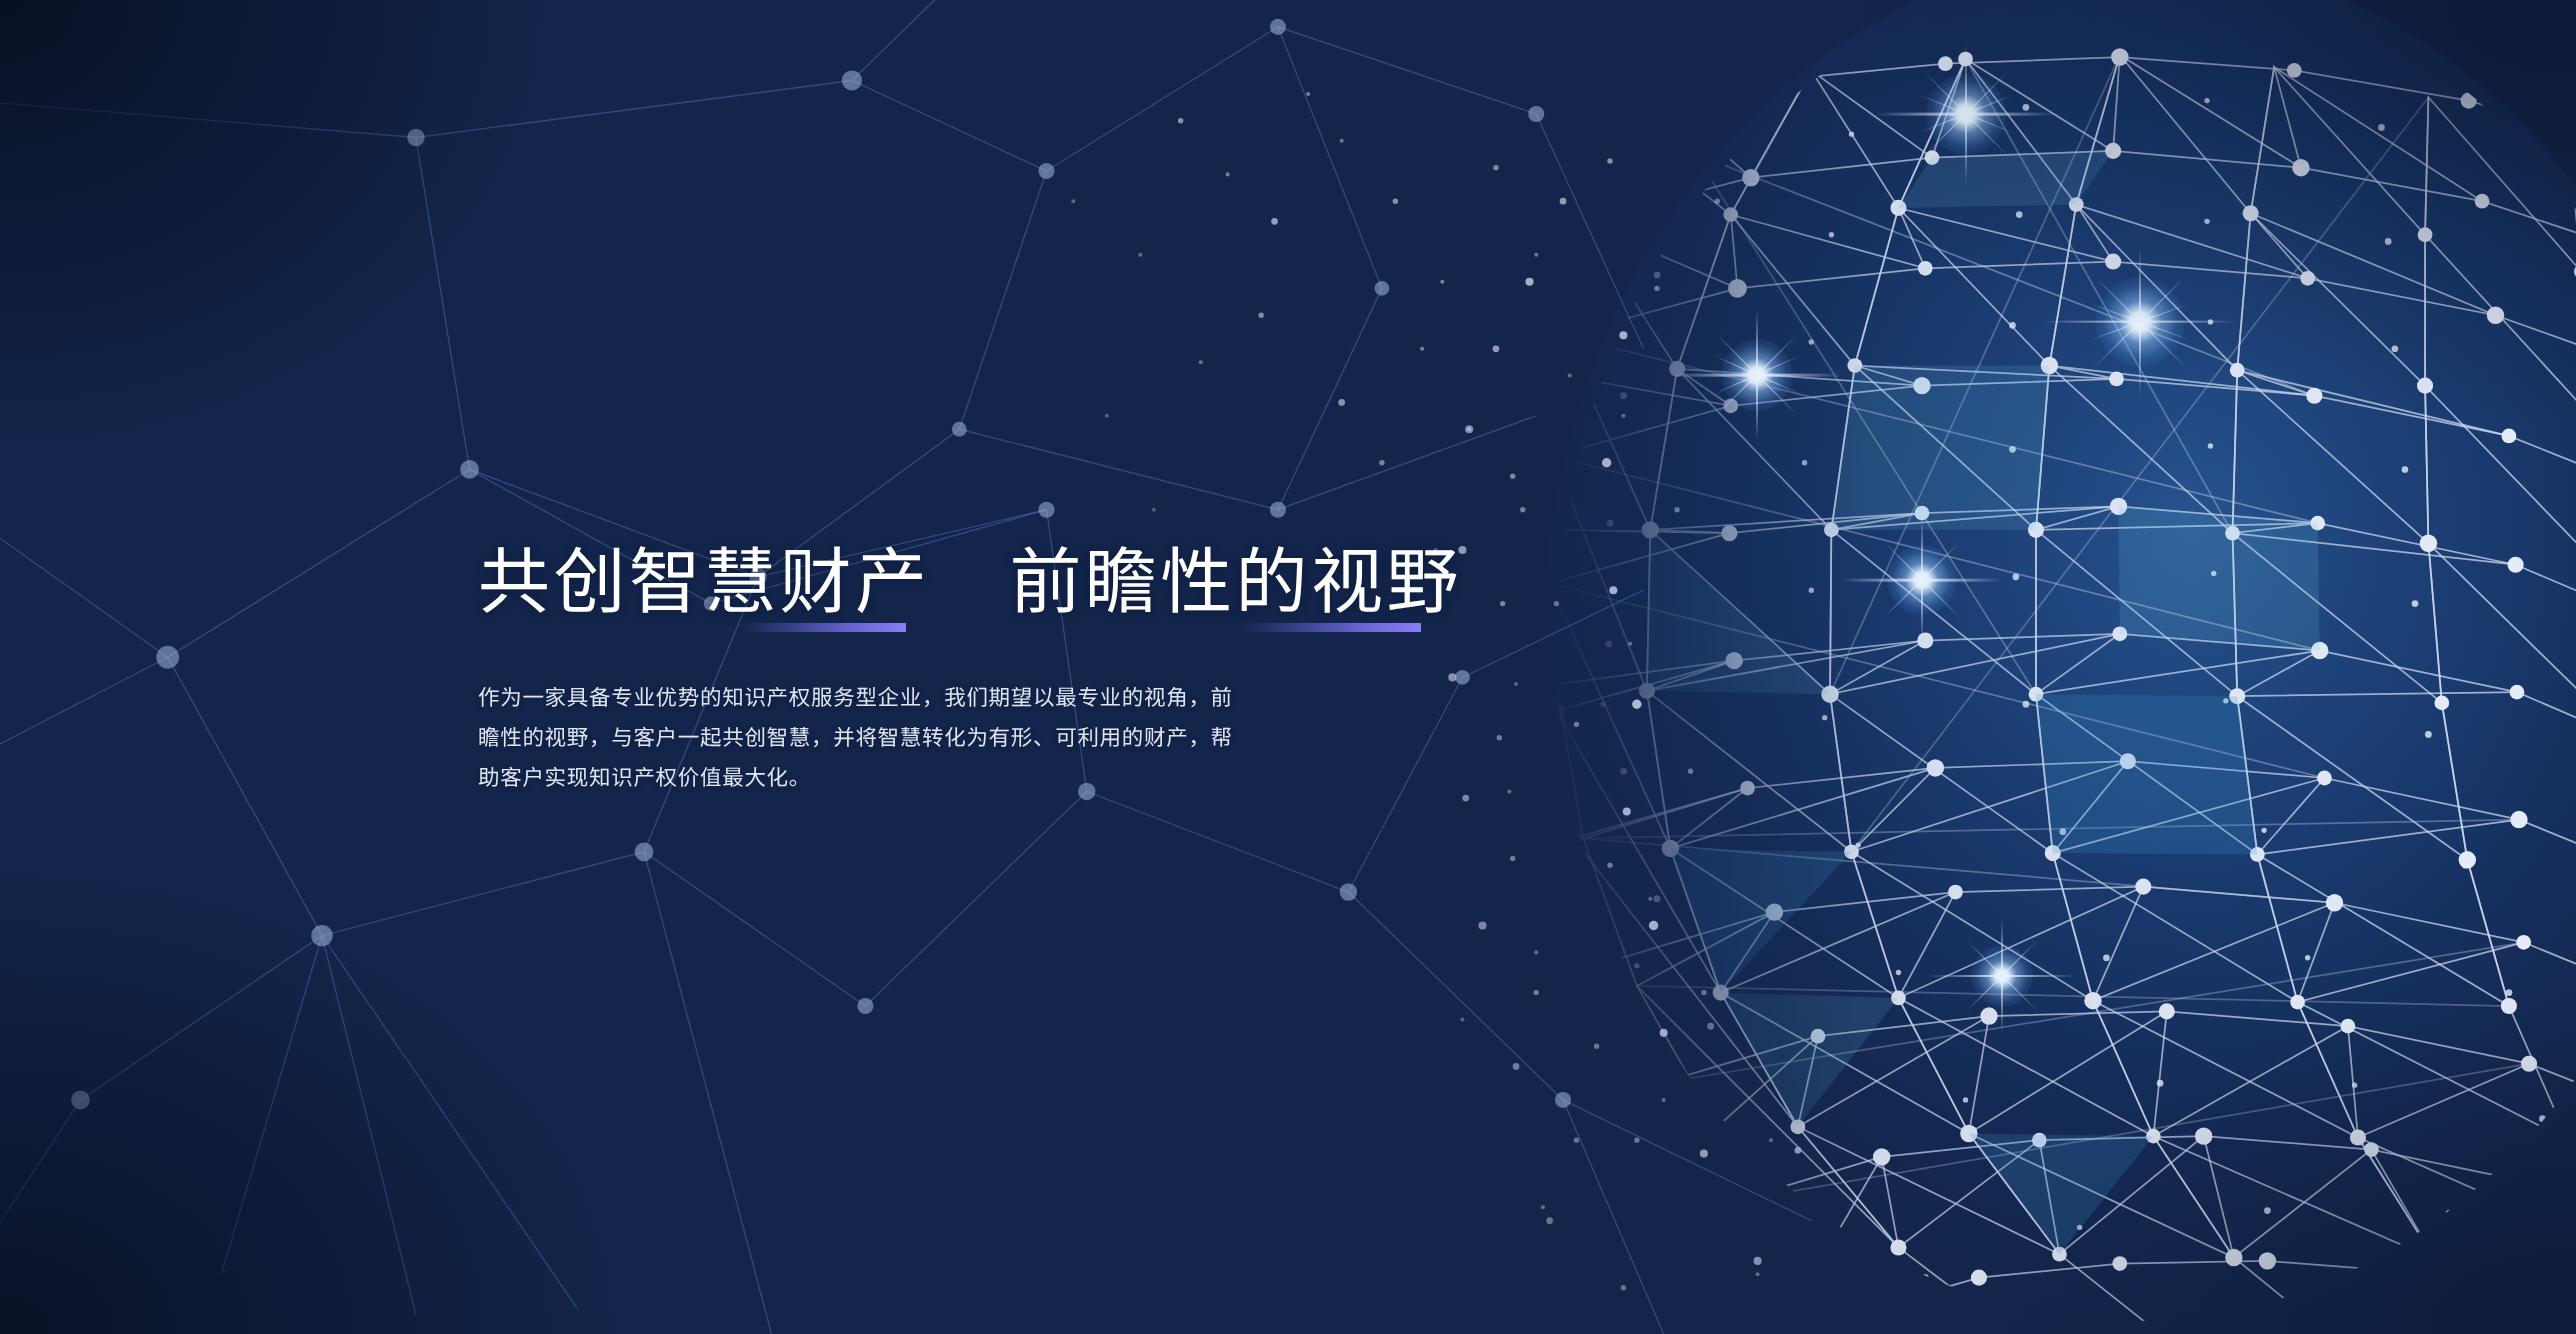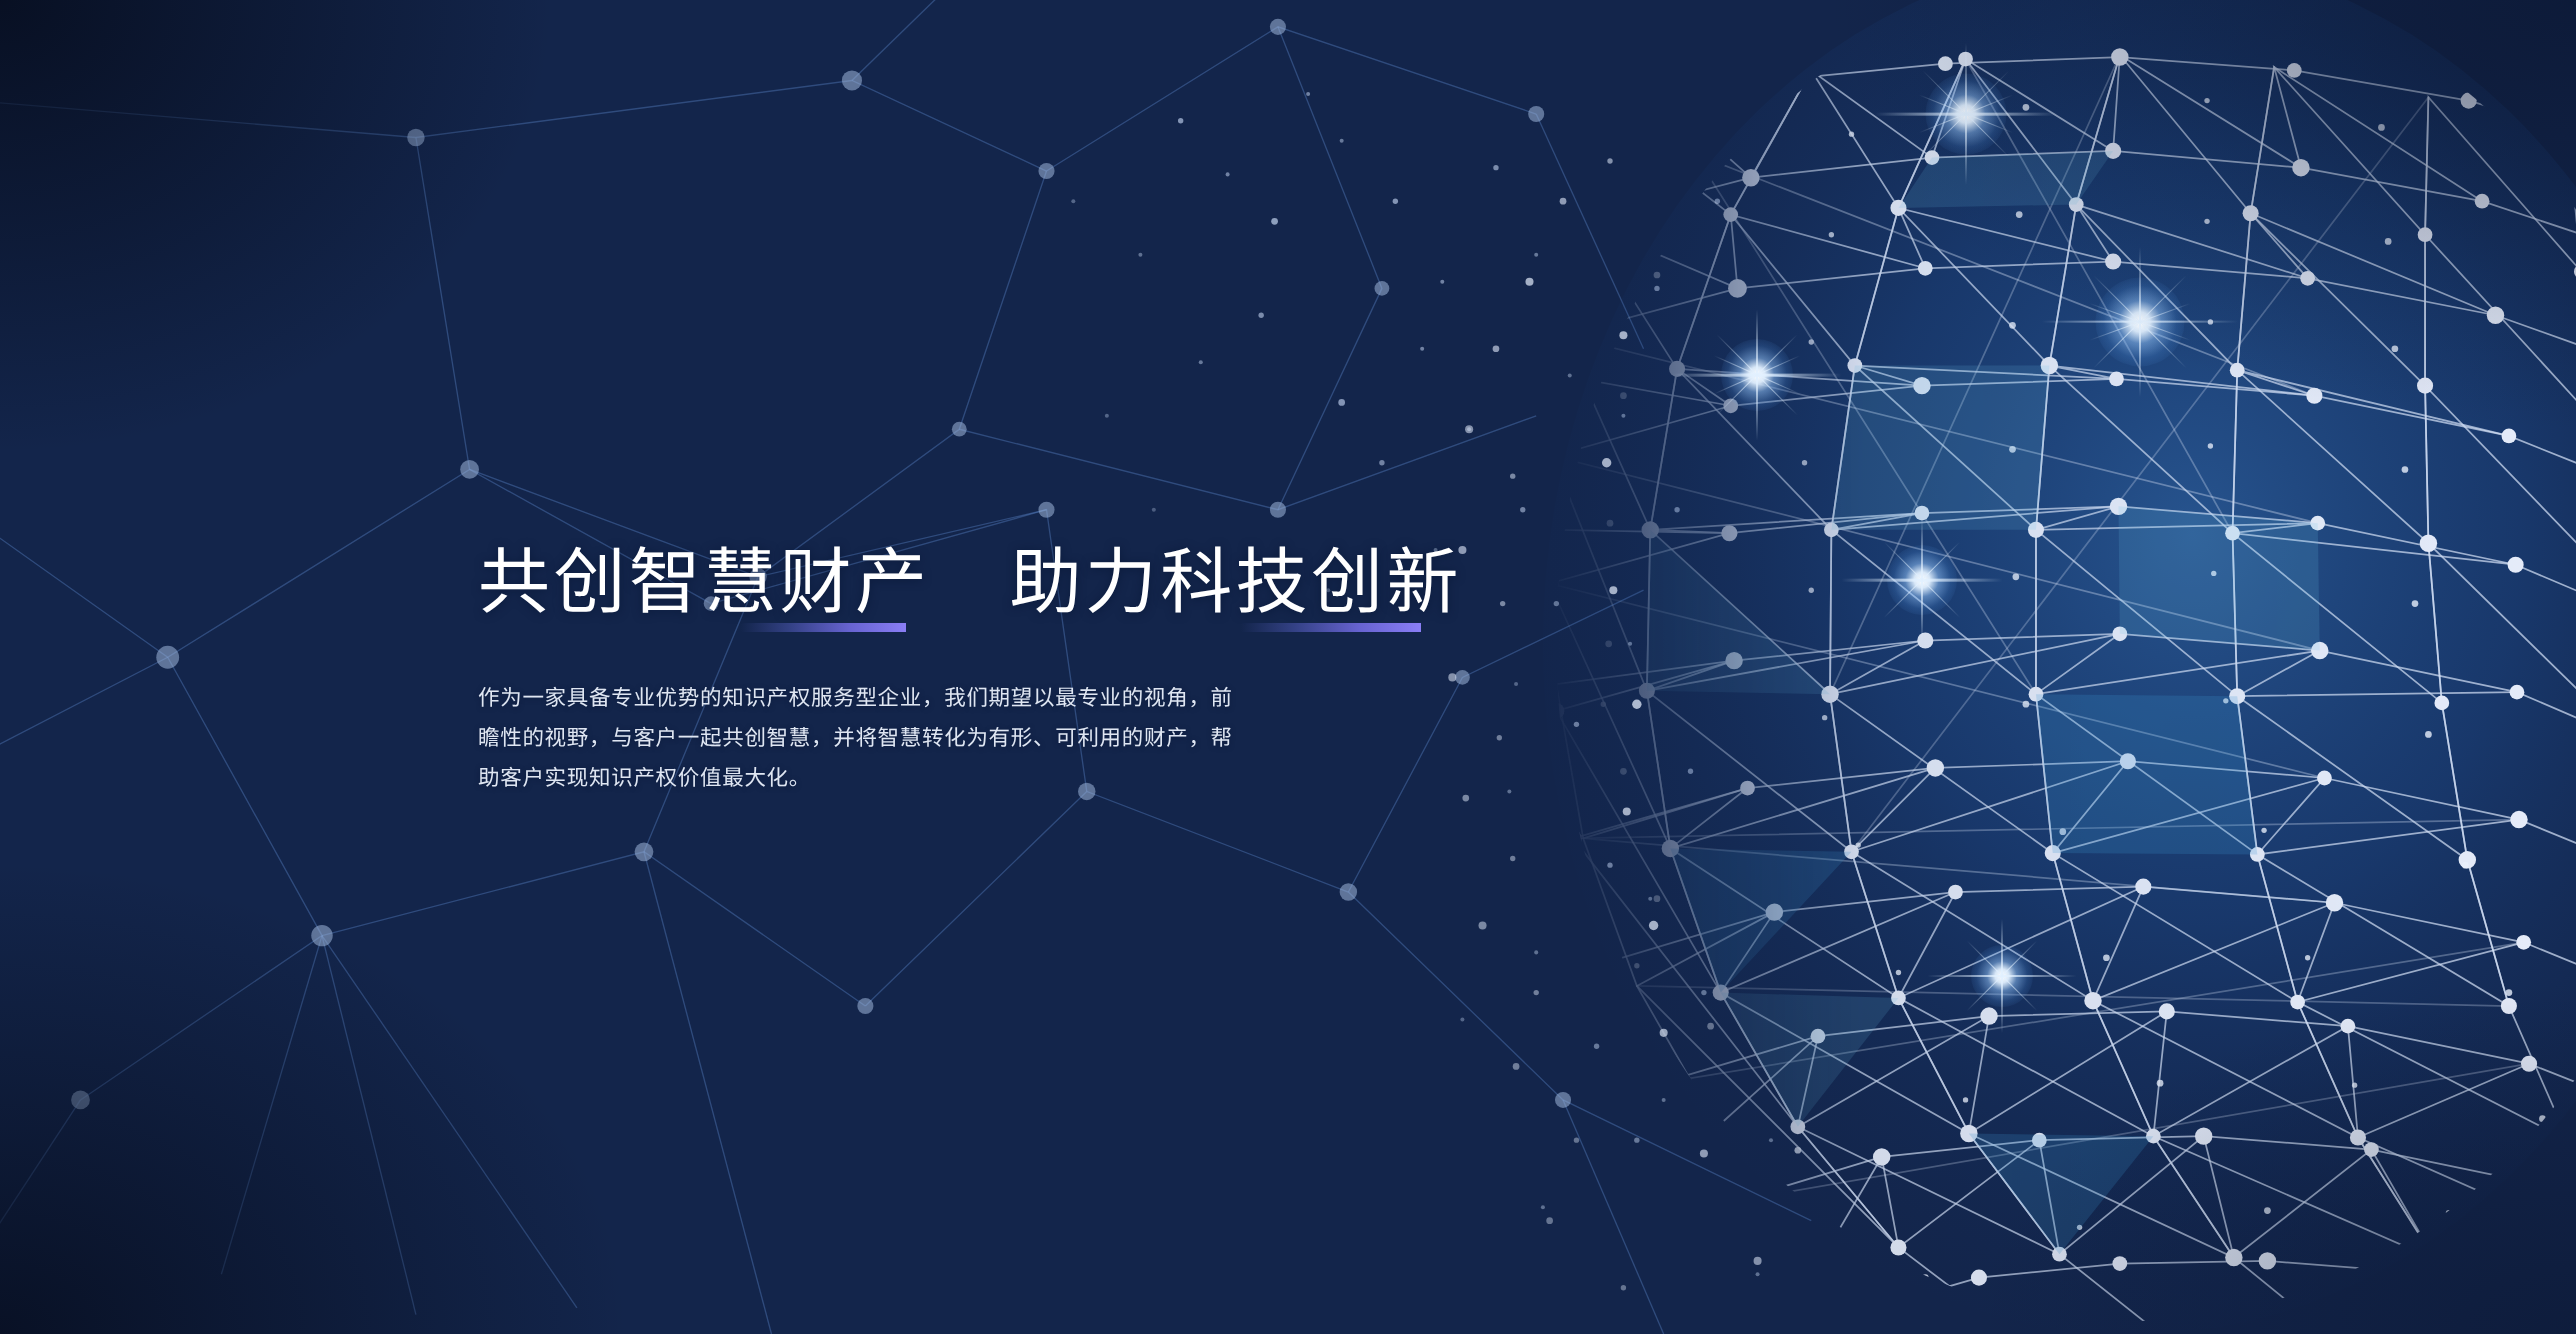--- a/index.html
+++ b/index.html
@@ -555,21 +555,21 @@
 
   <div class="content">
 
     <div class="headline">
       <span class="hl-group">
         <span class="hl-text">共创智慧财产</span>
         <span class="hl-underline u-one"></span>
       </span>
 
       <span class="hl-group">
-        <span class="hl-text">助力科技创新</span>
+        <span class="hl-text">前瞻性的视野</span>
         <span class="hl-underline u-two"></span>
       </span>
     </div>
 
     <p class="paragraph">作为一家具备专业优势的知识产权服务型企业，我们期望以最专业的视角，前瞻性的视野，与客户一起共创智慧，并将智慧转化为有形、可利用的财产，帮助客户实现知识产权价值最大化。</p>
   </div>
 
 </div>
 
 

